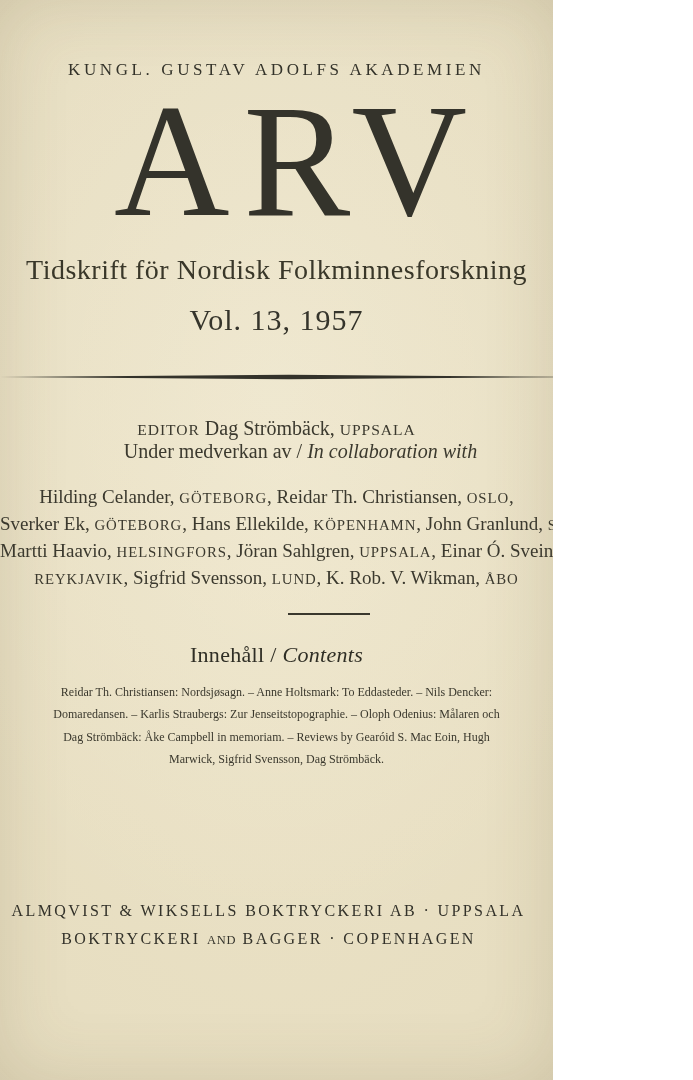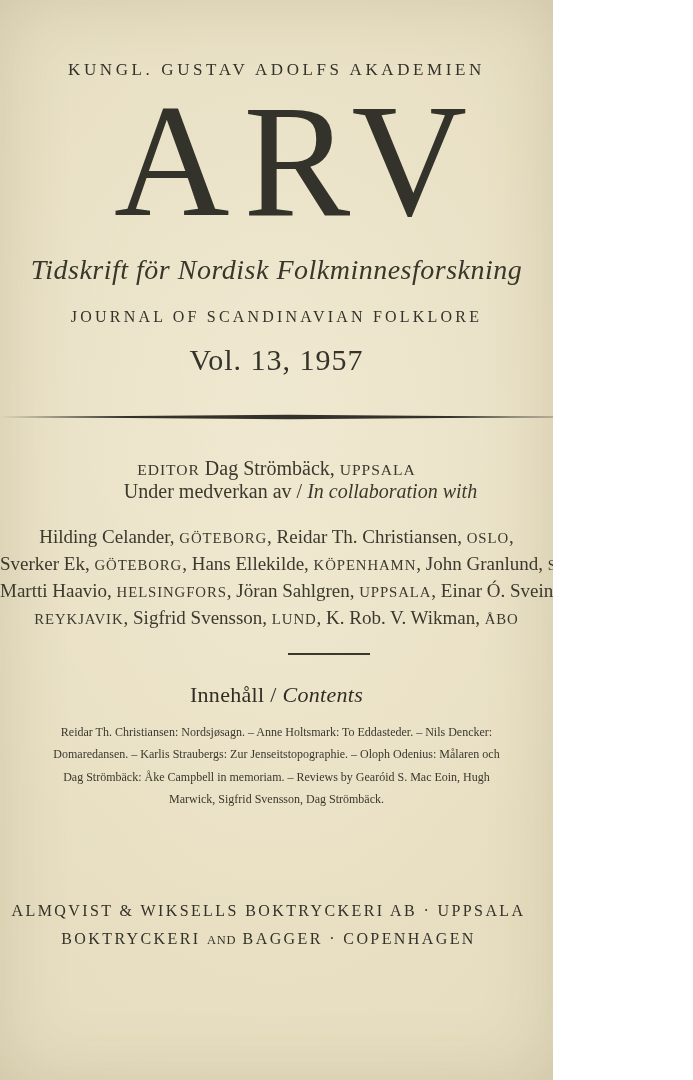--- a/index.html
+++ b/index.html
@@ -31,21 +31,20 @@
     font-size: 160px;
     line-height: 1;
     font-weight: 400;
     letter-spacing: 14px;
     text-indent: 14px;
     color: #34332b;
     margin-left: 28px;
   }
   .sub-sv {
     margin-top: 13px;
-    font-style: italic;
     font-size: 28px;
     letter-spacing: 0.5px;
     color: #393729;
   }
   .sub-en {
     margin-top: 22px;
     font-size: 16px;
     letter-spacing: 3.2px;
     color: #34332a;
   }
@@ -105,21 +104,20 @@
 <body>
 
 <div class="page">
 
   <div class="academy">KUNGL. GUSTAV ADOLFS AKADEMIEN</div>
 
   <div class="arv">ARV</div>
 
   <div class="sub-sv">Tidskrift för Nordisk Folkminnesforskning</div>
 
-  <div class="sub-en">JOURNAL OF SCANDINAVIAN FOLKLORE</div>
 
   <div class="volume">Vol. 13, 1957</div>
 
   <div class="swelled-rule-wrap">
     <svg width="578" height="6" viewBox="0 0 578 6" xmlns="http://www.w3.org/2000/svg">
       <polygon points="0,3 289,0.7 578,3 289,5.3" fill="#33322a"></polygon>
     </svg>
   </div>
 
   <div class="editor-line"><span class="sc">EDITOR</span><span> Dag Strömbäck, </span><span class="sc">UPPSALA</span></div>

